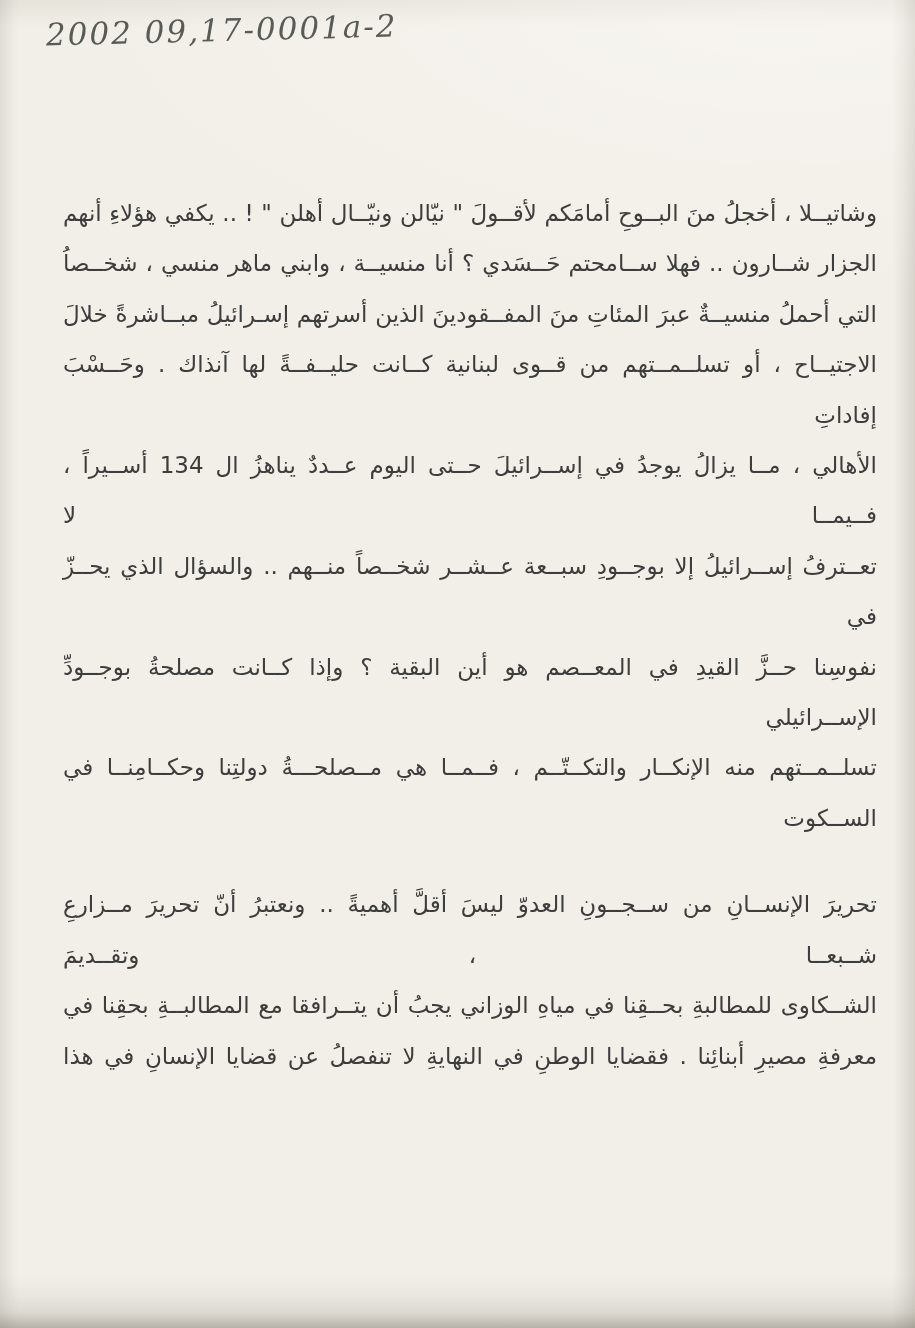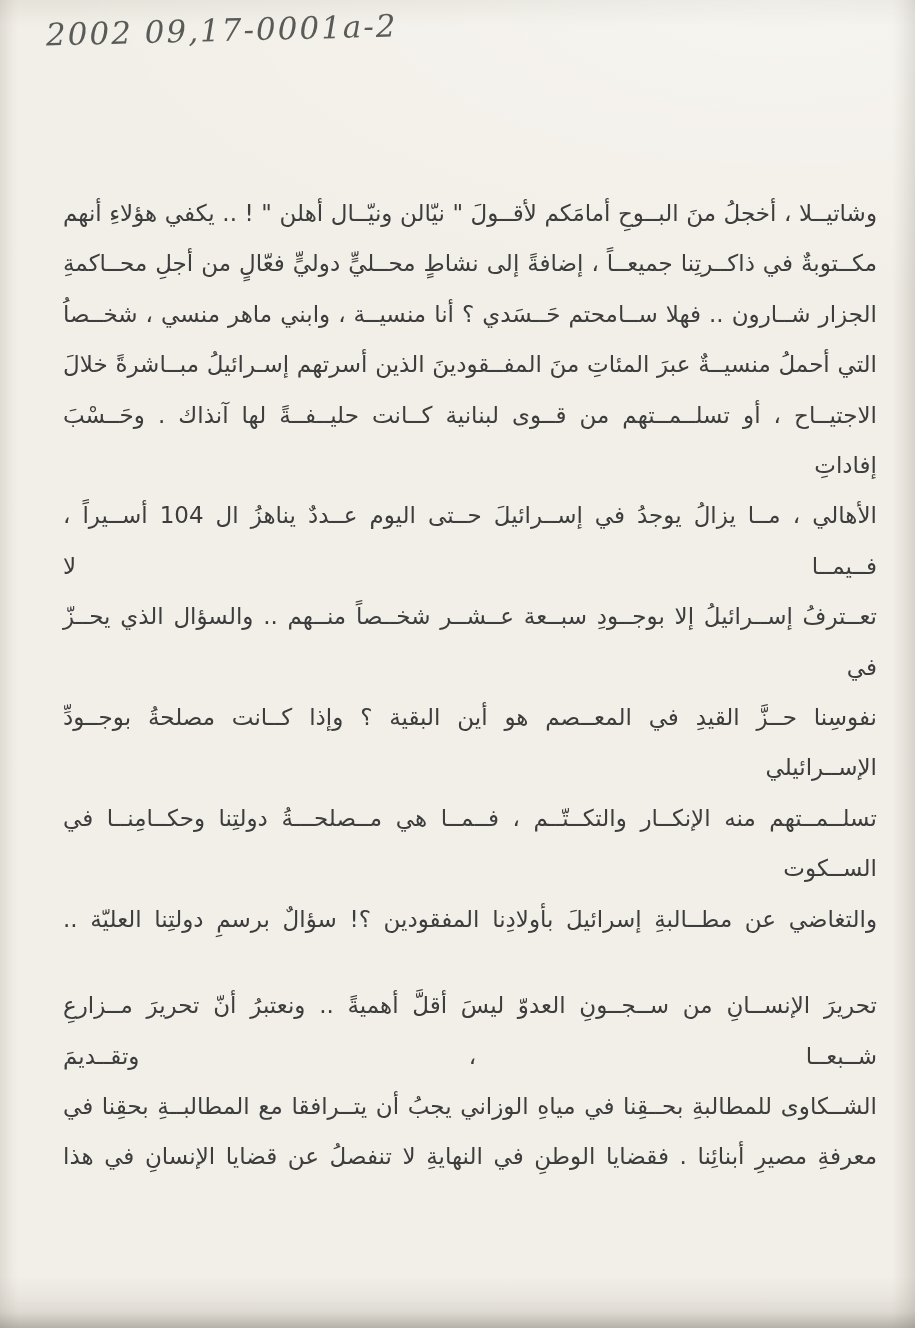--- a/index.html
+++ b/index.html
@@ -54,29 +54,27 @@
 <body>
 
 <div class="sheet">
 
   <div class="annotation">2002 09,17-0001a-2</div>
 
   <div class="text-block">
 
     <div class="para first">
       <div class="line j">وشاتيــلا ، أخجلُ منَ البــوحِ أمامَكم لأقــولَ " نيّالن ونيّــال أهلن " ! .. يكفي هؤلاءِ أنهم</div>
-      <div class="line j">مكــتوبةٌ في ذاكــرتِنا جميعــاً ، إضافةً إلى نشاطٍ محــليٍّ دوليٍّ فعّالٍ من أجلِ محــاكمةِ</div>
       <div class="line j">الجزار شــارون .. فهلا ســامحتم حَــسَدي ؟ أنا منسيــة ، وابني ماهر منسي ، شخــصاُ</div>
       <div class="line j">التي أحملُ منسيــةٌ عبرَ المئاتِ منَ المفــقودينَ الذين أسرتهم إسـرائيلُ مبــاشرةً خلالَ</div>
       <div class="line j">الاجتيــاح ، أو تسلــمــتهم من قــوى لبنانية كــانت حليــفــةً لها آنذاك . وحَــسْبَ إفاداتِ</div>
-      <div class="line j">الأهالي ، مــا يزالُ يوجدُ في إســرائيلَ حــتى اليوم عــددٌ يناهزُ ال 104 أســيراً ، فــيمــا لا</div>
+      <div class="line j">الأهالي ، مــا يزالُ يوجدُ في إســرائيلَ حــتى اليوم عــددٌ يناهزُ ال 134 أســيراً ، فــيمــا لا</div>
       <div class="line j">تعــترفُ إســرائيلُ إلا بوجــودِ سبــعة عــشــر شخــصاً منــهم .. والسؤال الذي يحــزّ في</div>
       <div class="line j">نفوسِنا حــزَّ القيدِ في المعــصم هو أين البقية ؟ وإذا كــانت مصلحةُ بوجــودِّ الإســرائيلي</div>
       <div class="line j">تسلــمــتهم منه الإنكــار والتكــتّــم ، فــمــا هي مــصلحـــةُ دولتِنا وحكــامِنــا في الســكوت</div>
-      <div class="line j">والتغاضي عن مطــالبةِ إسرائيلَ بأولادِنا المفقودين ؟! سؤالٌ برسمِ دولتِنا العليّة ..</div>
     </div>
 
     <div class="para second">
       <div class="line j">تحريرَ الإنســانِ من ســجــونِ العدوّ ليسَ أقلَّ أهميةً .. ونعتبرُ أنّ تحريرَ مــزارعِ شــبعــا ، وتقــديمَ</div>
       <div class="line j">الشــكاوى للمطالبةِ بحــقِنا في مياهِ الوزاني يجبُ أن يتــرافقا مع المطالبــةِ بحقِنا في</div>
       <div class="line j">معرفةِ مصيرِ أبنائِنا . فقضايا الوطنِ في النهايةِ لا تنفصلُ عن قضايا الإنسانِ في هذا</div>
 
     </div>
 
   </div>

